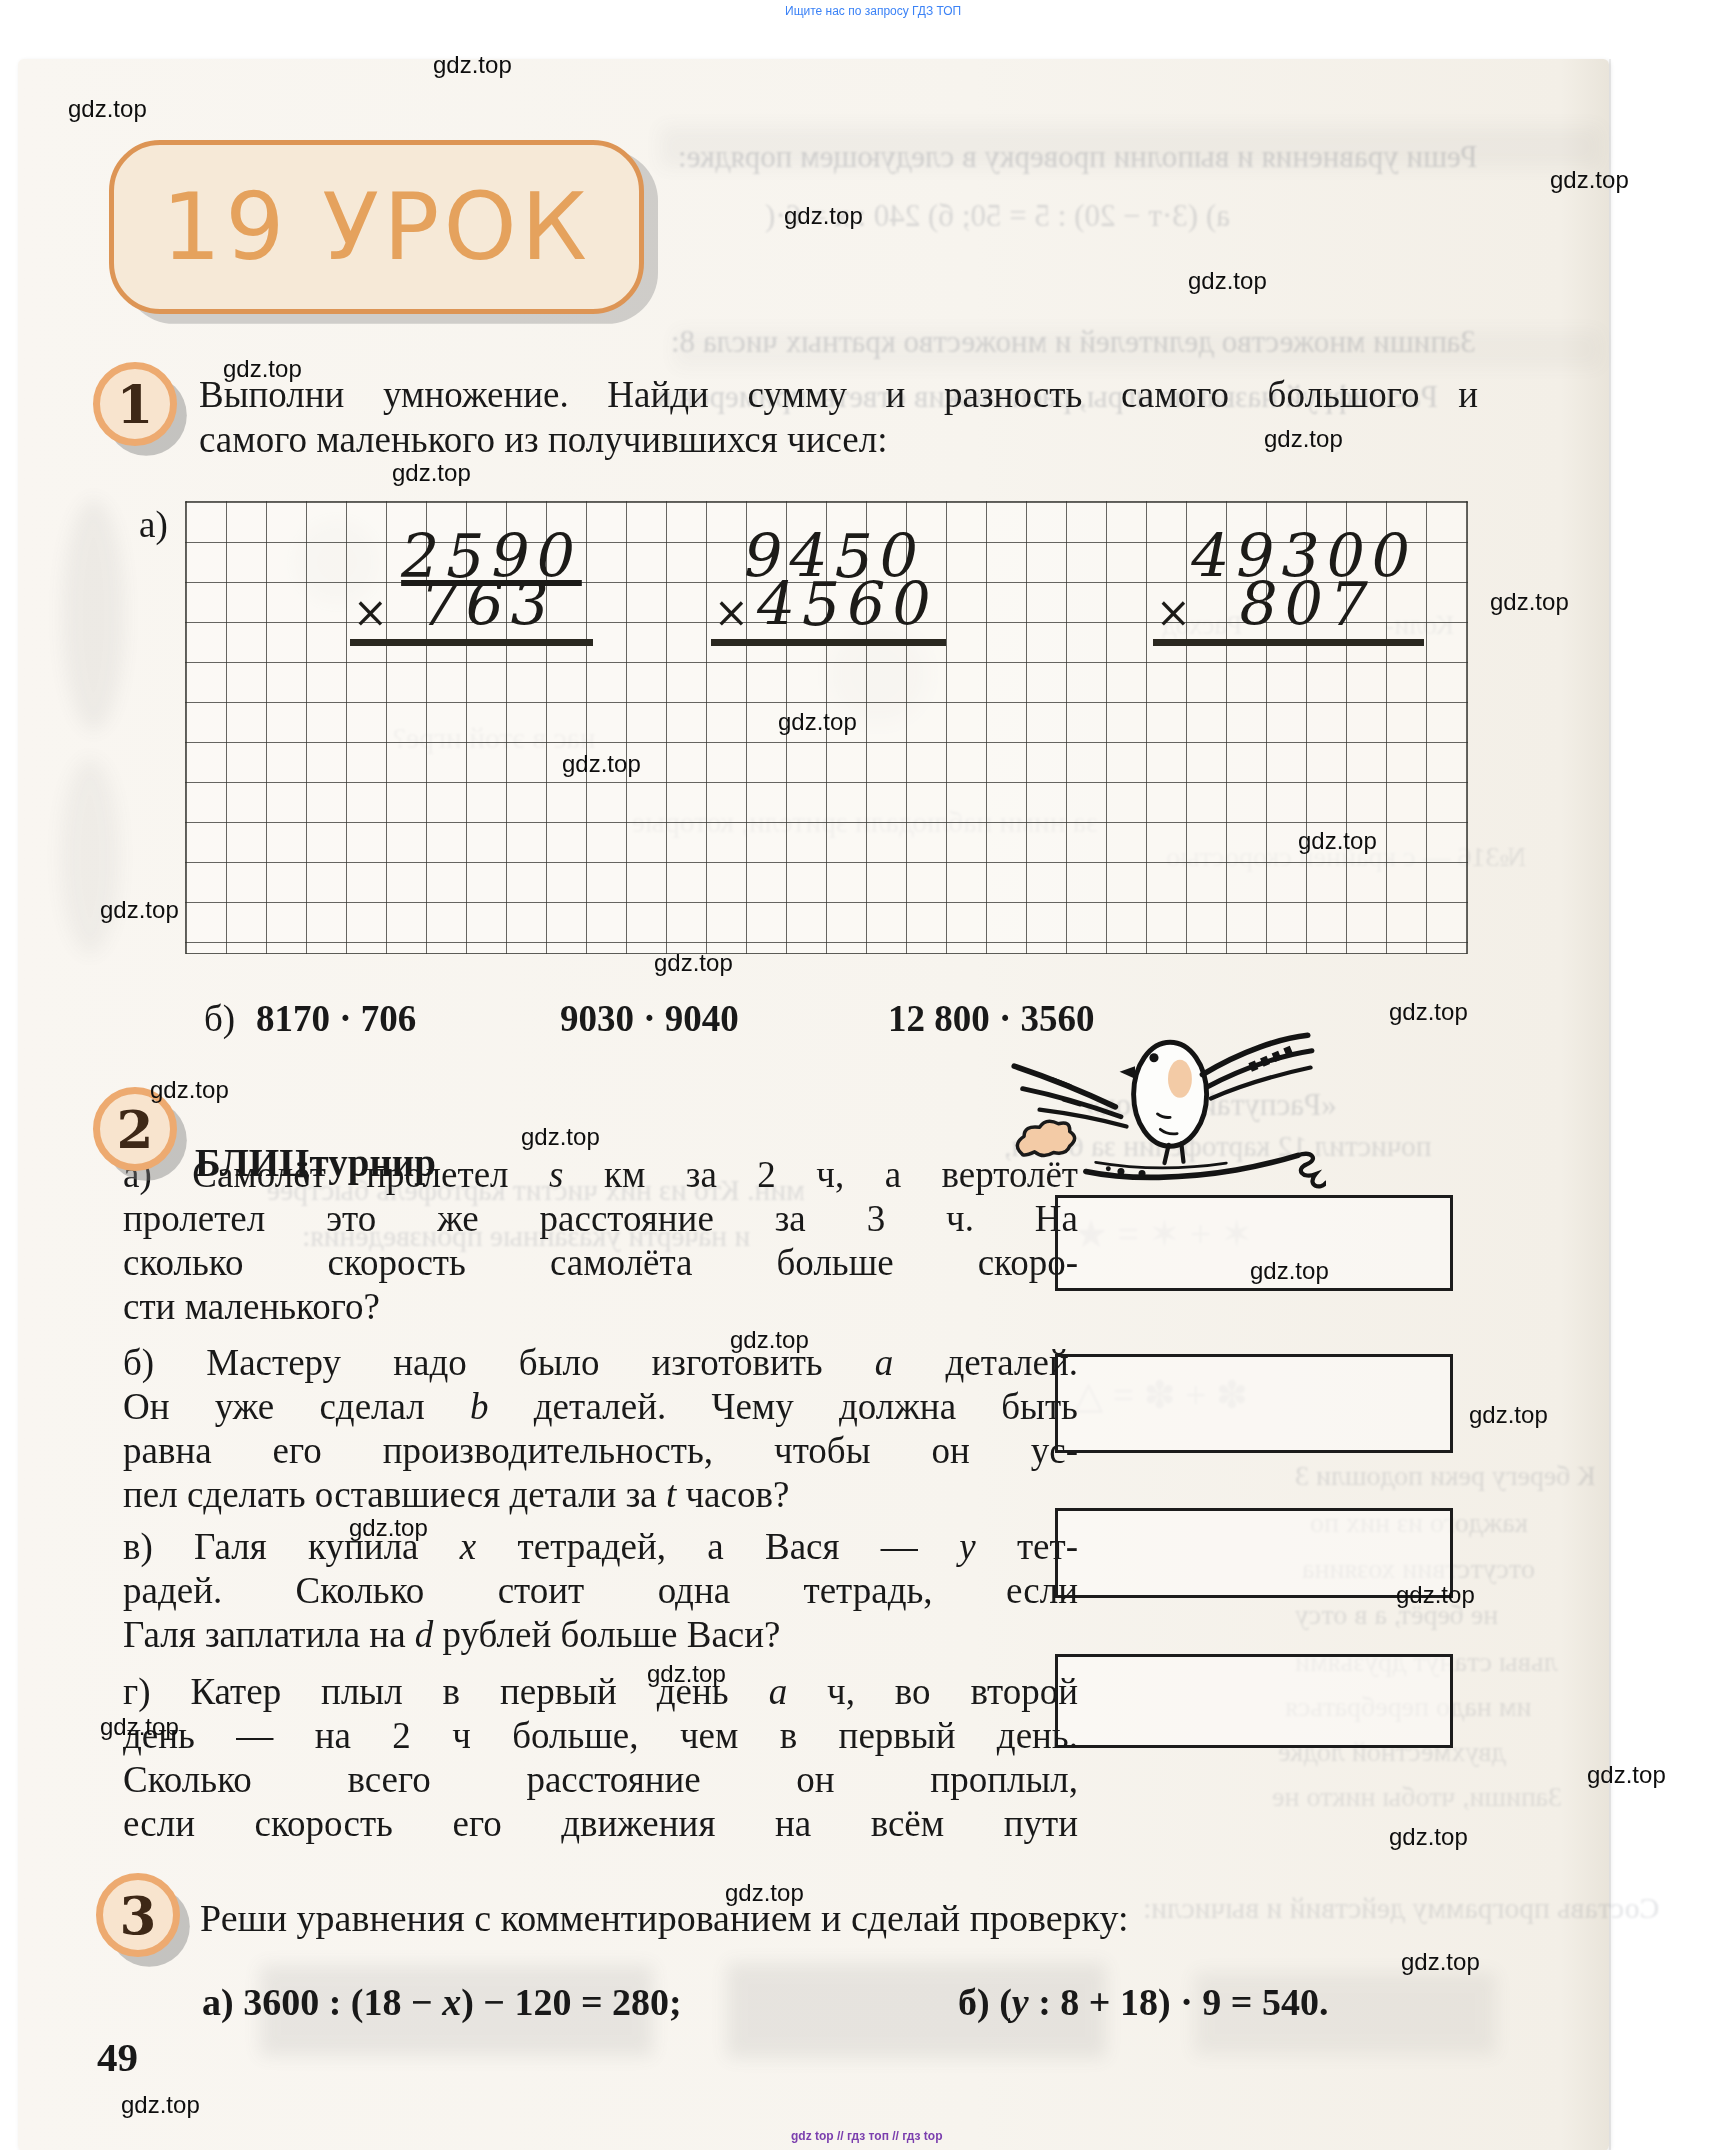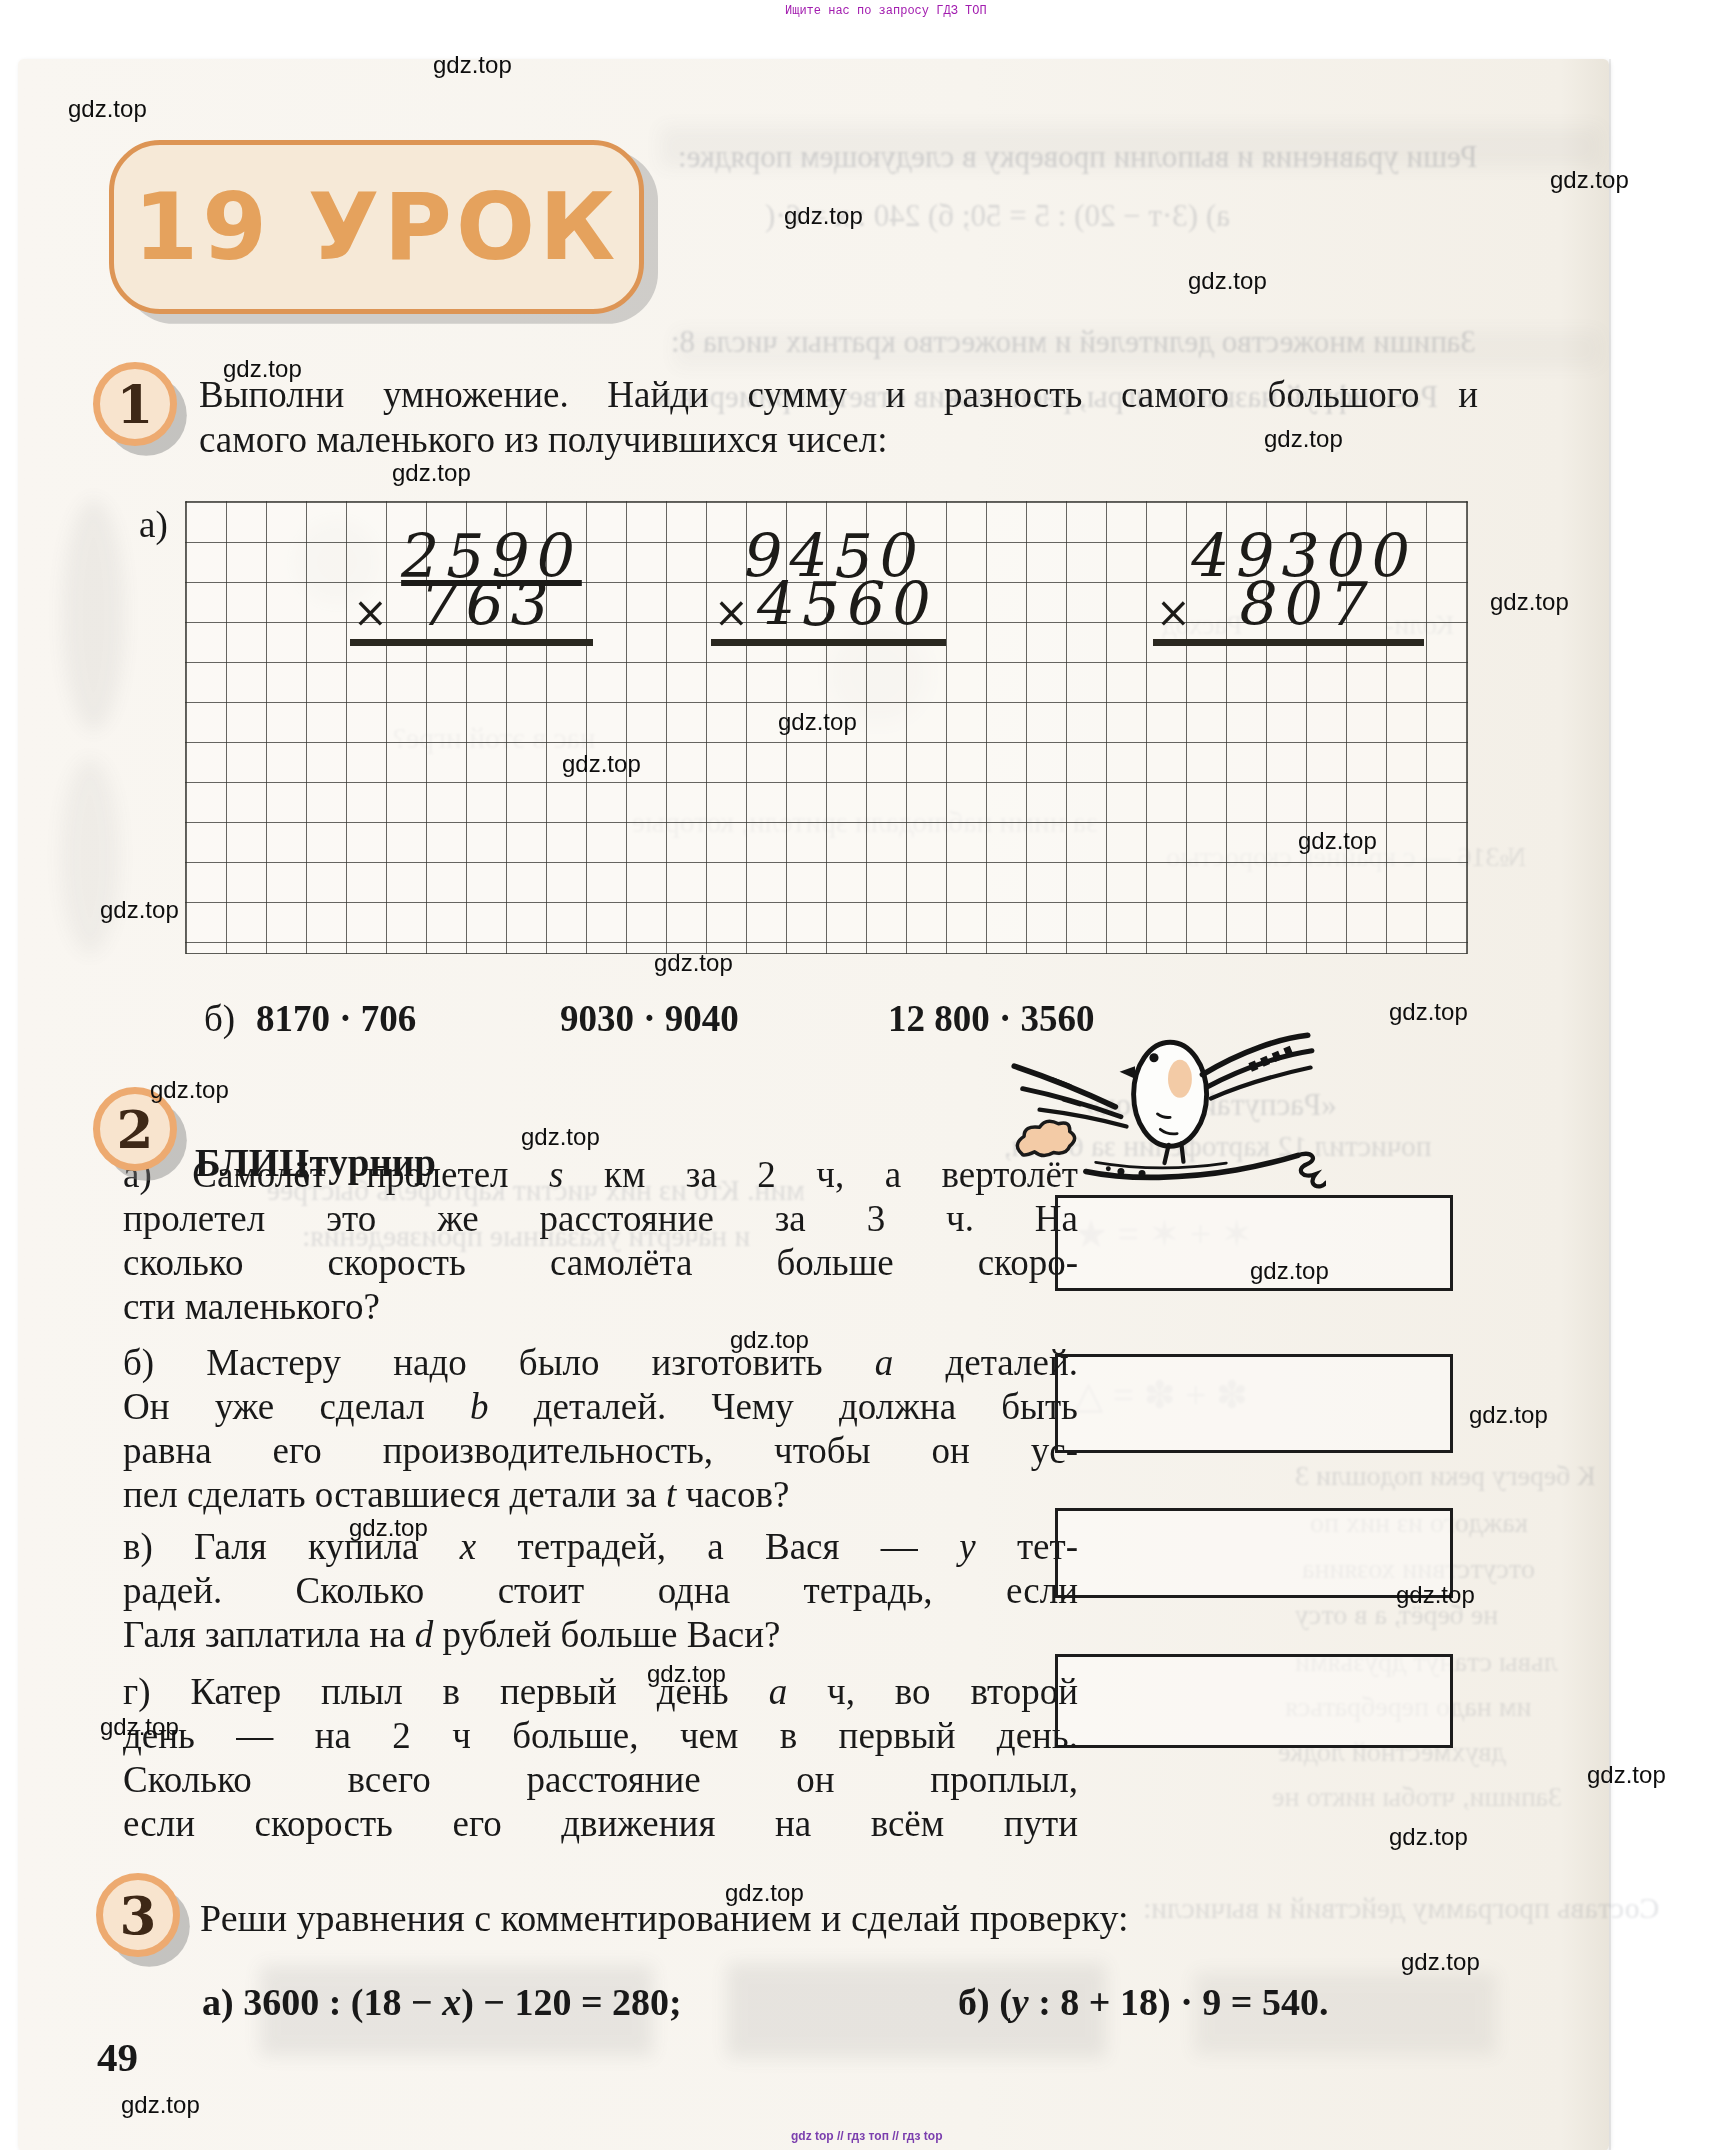--- a/index.html
+++ b/index.html
@@ -10,21 +10,21 @@
   .paper{position:absolute;left:18px;top:59px;width:1591px;height:2092px;
          background:linear-gradient(90deg,#f9f6f1 0%,#f7f4ee 60%,#f3efe7 97%,#e9e4da 100%);
          border-radius:5.6px;box-shadow:1.4px 1.4px 4.2px rgba(0,0,0,.08);}
   .paper-edge{position:absolute;left:1609px;top:59px;width:2.1px;height:2092px;background:rgba(0,0,0,.07);}
 
   
   .lesson-box{position:absolute;left:109px;top:140px;width:525px;height:164px;
       border:5.6px solid #dd9555;border-radius:51px;background:#f6e9d7;
       box-shadow:14px 9.8px 0 rgba(140,140,140,.38);
       display:flex;align-items:center;justify-content:center;z-index:5;}
-  .lesson-box span{font-family:"DejaVu Sans",sans-serif;font-weight:bold;font-size:93px;
+  .lesson-box span{font-family:"DejaVu Sans",sans-serif;font-weight:normal;font-size:93px;
       letter-spacing:4.2px;color:#e5a25d;}
 
   
   .badge{position:absolute;width:70px;height:70px;border-radius:50%;
       border:7px solid #edaa70;background:#f8e4ce;
       box-shadow:11.2px 11.2px 0 -1.4px rgba(125,125,125,.42);
       display:flex;align-items:center;justify-content:center;
       font-family:"DejaVu Serif",serif;font-weight:bold;font-size:53px;color:#3e2817;z-index:5;}
   .b1{left:93px;top:362px;}
   .b2{left:93px;top:1087px;}
@@ -80,22 +80,22 @@
 
   
   .t3p{position:absolute;left:200px;top:1896px;font-size:38px;z-index:4;white-space:nowrap;}
   .eq{position:absolute;top:1980px;font-weight:bold;font-size:38px;z-index:4;white-space:nowrap;}
   .eqa{left:202px;} .eqb{left:958px;}
 
   .pagenum{position:absolute;left:97px;top:2033px;font-weight:bold;font-size:41px;z-index:4;}
 
   
   .wm{position:absolute;font-family:"Liberation Sans",sans-serif;font-size:24px;color:#0e0e0e;z-index:40;}
-  .note-top{position:absolute;left:785px;top:4.2px;font-family:Liberation Mono, monospace;
-            font-size:12px;color:#a21caf;z-index:40;}
+  .note-top{position:absolute;left:785px;top:4.2px;font-family:Liberation Sans, sans-serif;
+            font-size:12px;color:#3b82f6;z-index:40;}
   .note-bottom{position:absolute;left:791px;top:2129px;font-family:"Liberation Sans",sans-serif;
             font-weight:bold;font-size:12px;color:#7b3fae;z-index:40;}
 
   
   .bleed{position:absolute;font-family:"Liberation Serif",serif;color:#59606f;
          filter:blur(1px);white-space:nowrap;z-index:1;}
   .mir{transform:scaleX(-1);}
   .shade{position:absolute;background:#5a5a5a;filter:blur(8.4px);z-index:1;}
 </style>
 </head>

